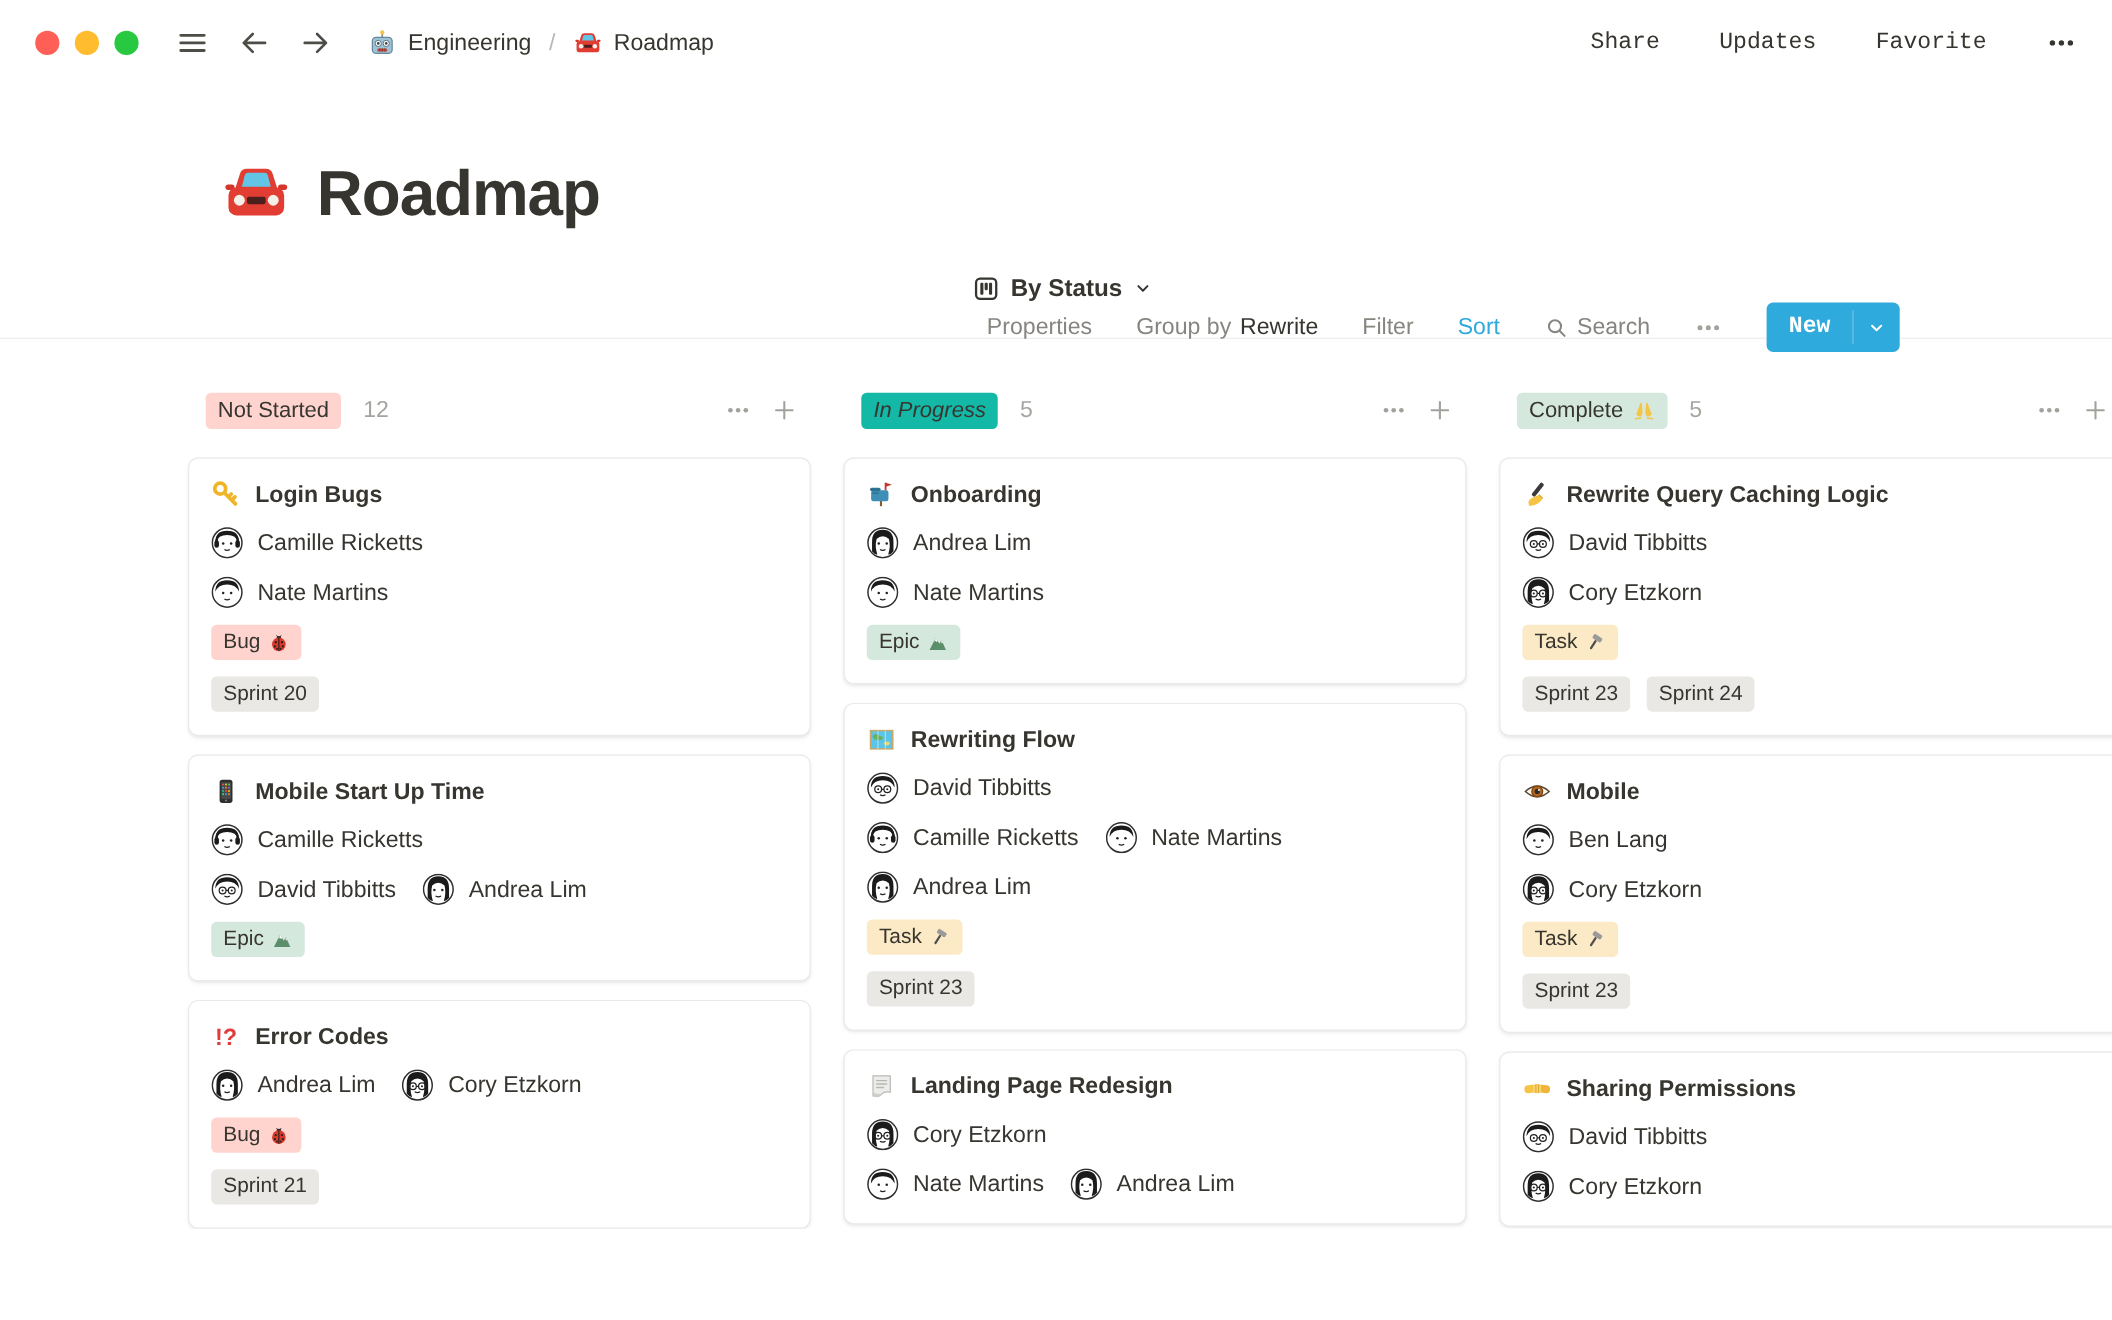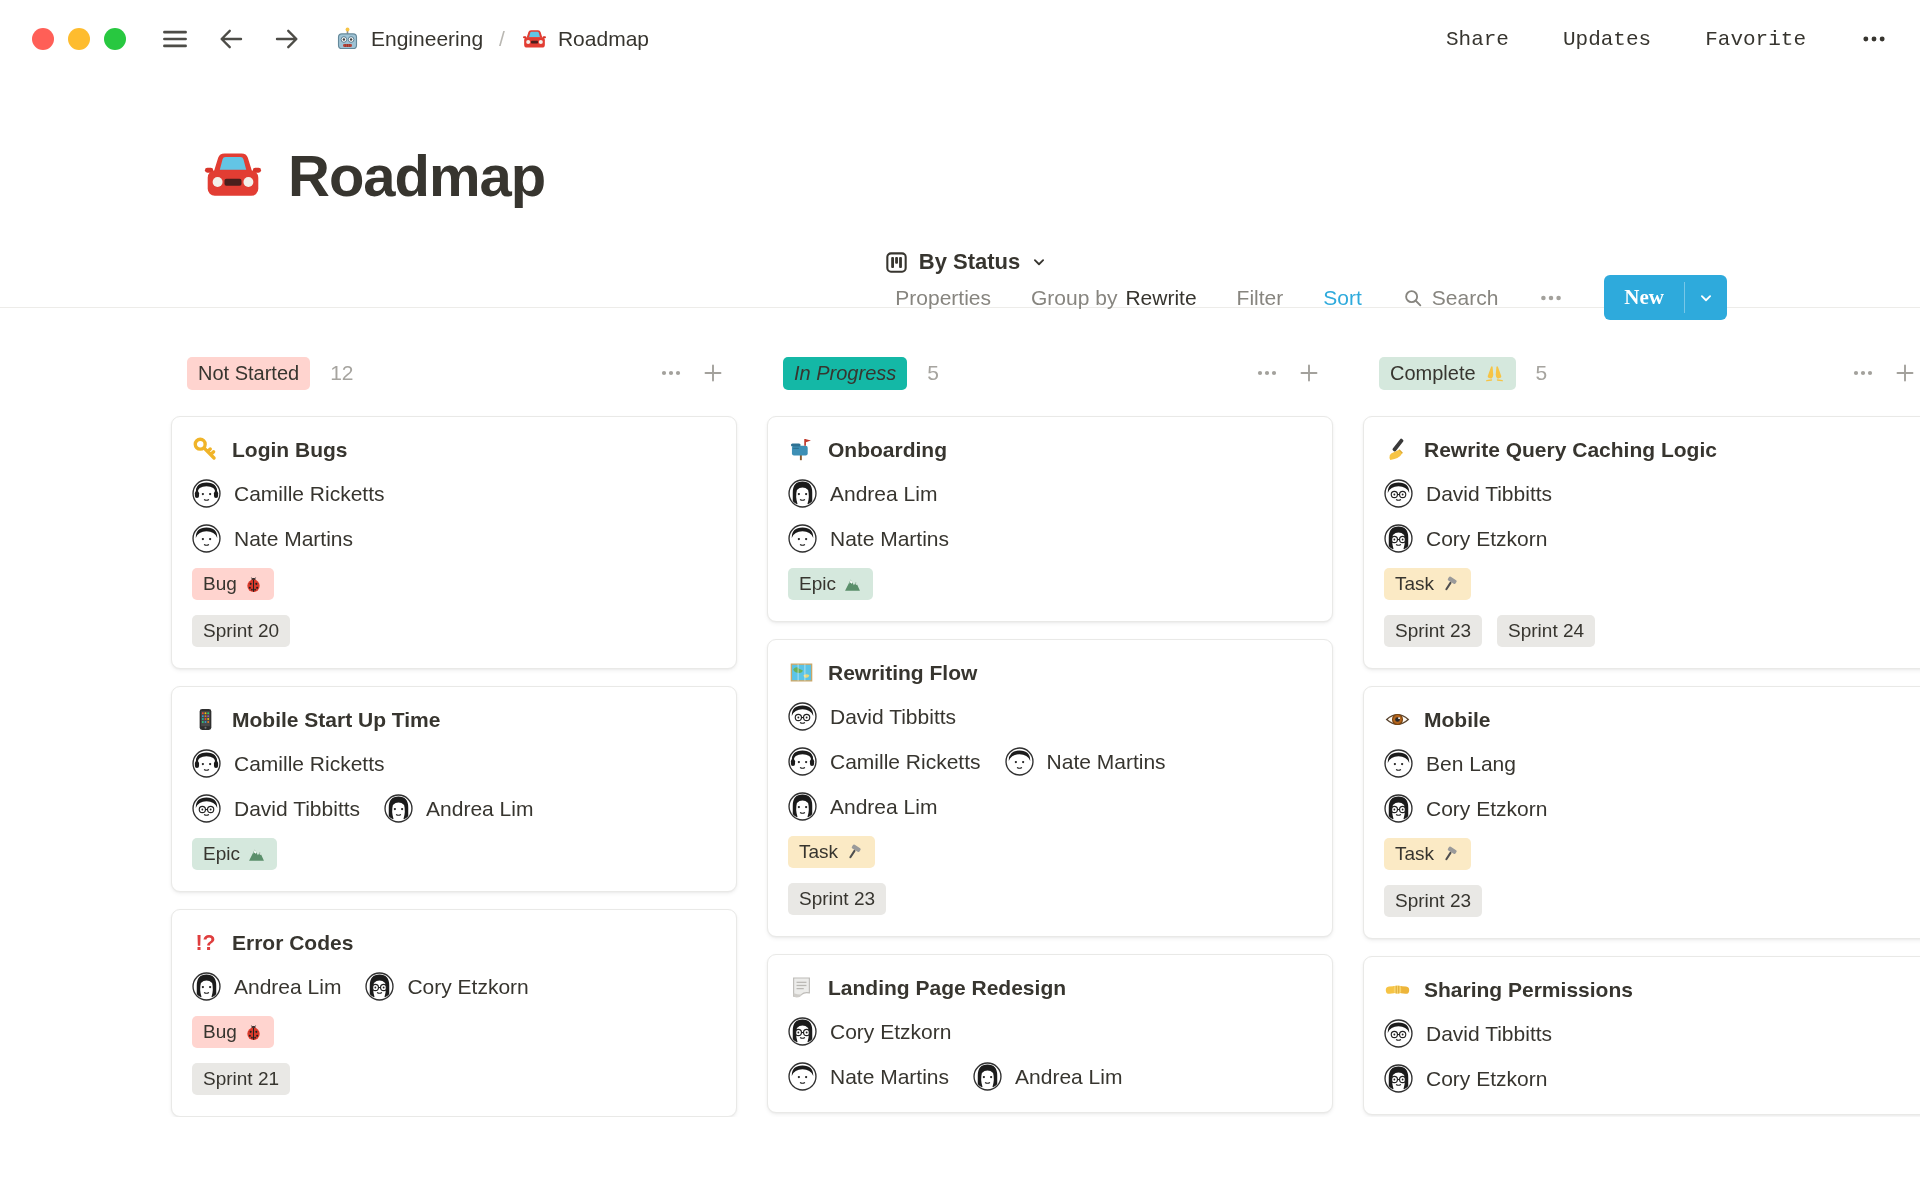--- a/index.html
+++ b/index.html
@@ -37,21 +37,21 @@
   .view-switcher .chev svg { width:18px; height:18px; color:#37352F; }
   .toolbar-right { margin-left:auto; display:flex; align-items:center; gap:40px; font-size:21px; }
   .tb-item { background:none; border:none; font-family:inherit; font-size:21px; color:#87857F; display:flex; align-items:center; gap:8px; }
   .tb-item .dark { color:#37352F; }
   .tb-sort { color:#2EAADC; }
   .tb-search svg { width:22px; height:22px; color:#87857F; }
   .tb-more { color:#A3A19C; } .tb-more svg { width:26px; height:26px; }
   .new-btn { display:flex; align-items:stretch; background:#2EAADC; border:none; border-radius:6px;
     height:45px; overflow:hidden; color:#fff; }
   .new-main { padding:0 20px; font-size:21px; font-weight:600; color:#fff; display:flex; align-items:center;
-    background:none; border:none; font-family:Liberation Serif, serif; }
+    background:none; border:none; font-family:Liberation Mono, monospace; }
   .new-split { width:1px; background:rgba(255,255,255,0.35); margin:7px 0; }
   .new-caret { width:42px; display:flex; align-items:center; justify-content:center; background:none; border:none; color:#fff; }
   .new-caret svg { width:18px; height:18px; }
   .divider { height:1px; background:#EDECE9; width:100%; }
 
   
   .board { display:flex; gap:30px; padding-left:171px; margin-top:48px; width:1920px; overflow:hidden; align-items:flex-start; }
   .column { width:566px; flex:none; }
   .col-head { display:flex; align-items:center; padding:0 12px 0 16px; height:34px; }
   .badge { height:33px; border-radius:5px; padding:0 11px; font-size:20px; display:inline-flex;

